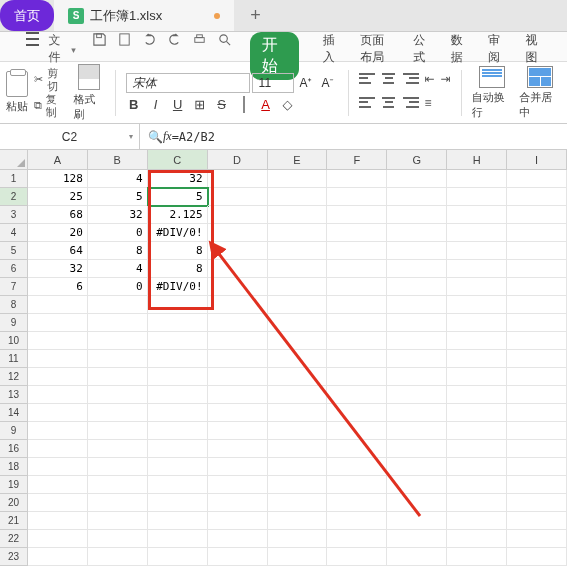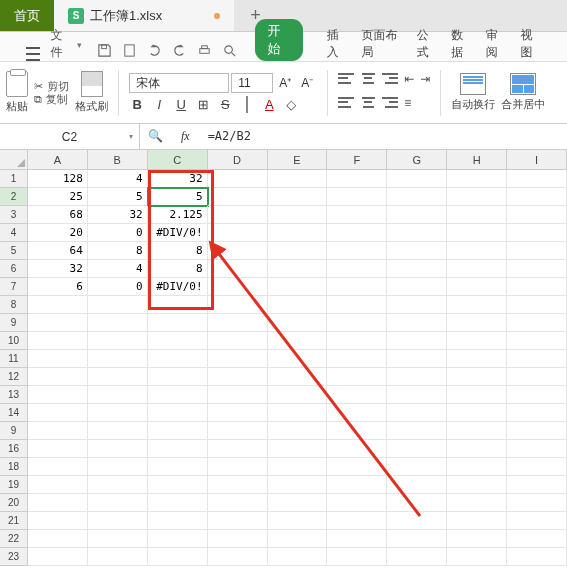--- a/index.html
+++ b/index.html
@@ -1,54 +1,54 @@
 <!DOCTYPE html>
 <html><head>
 <meta charset="utf-8">
 <style>
 * { margin:0; padding:0; box-sizing:border-box; font-family:"Microsoft YaHei","宋体",sans-serif; }
 body { width:567px; height:583px; background:#fff; overflow:hidden; font-size:12px; color:#333; }
 
 
 .topbar { height:32px; background:#e6e6e6; display:flex; align-items:stretch; border-bottom:1px solid #ccc; }
 .tab { display:flex; align-items:center; padding:0 14px; gap:6px; font-size:13px; }
-.tab.home { background:#4d7c0f; color:#fff; }
+.tab.home { background:#6d28d9; color:#fff;border-radius:14px; }
 .tab.file { background:#f5f5f5; }
 .tab.file .doc-ico { width:16px; height:16px; background:#3cb371; border-radius:2px; color:#fff; display:flex; align-items:center; justify-content:center; font-size:10px; font-weight:bold; }
 .tab.file .unsaved { width:6px; height:6px; border-radius:50%; background:#f0a050; margin-left:46px; }
 .tab.new { padding:0 16px; color:#666; font-size:18px; font-weight:300; }
 
 
-.filerow { height:30px; display:flex; align-items:flex-end; border-bottom:1px solid #ddd; padding:0 26px; gap:10px; background:#fafafa; }
+.filerow { height:30px; display:flex; align-items:flex-start; border-bottom:1px solid #ddd; padding:0 26px; gap:10px; background:#fafafa; }
 .hamburger { width:16px; height:14px; display:flex; flex-direction:column; justify-content:space-between; }
 .hamburger span { height:2px; background:#555; }
 .file-drop { display:flex; align-items:center; gap:4px; color:#555; }
 .drop-arr::after { content:"▾"; font-size:9px; color:#777; margin-left:2px; }
 .qa-icons { display:flex; gap:10px; color:#666; margin-left:6px; }
 .qa-icons span svg { width:15px; height:15px; }
-.start-btn { background:#2e9b4f; color:#fff; padding:3px 12px; border-radius:11px; margin-left:8px; font-size:13px; }
-.menu { display:flex; gap:14px; margin-left:14px; color:#444; }
+.start-btn { background:#2e9b4f; color:#fff; padding:3px 12px; border-radius:11px; margin-left:8px; font-size:16px; }
+.menu { display:flex; gap:22px; margin-left:14px; color:#444; }
 .menu span { font-size:12px; }
 
 
 .ribbon { height:62px; display:flex; align-items:center; border-bottom:1px solid #ccc; padding:0 6px; gap:6px; background:#fff; }
 .rcol { display:flex; flex-direction:column; align-items:center; gap:2px; font-size:11px; color:#444; }
 .rsep { width:1px; height:46px; background:#ddd; margin:0 4px; }
 .clip-ico { width:22px; height:26px; border:1px solid #999; border-radius:2px; position:relative; }
 .clip-ico::before { content:""; position:absolute; left:3px; top:-3px; width:14px; height:5px; border:1px solid #999; border-radius:2px; background:#fff; }
 .fmt-ico { width:22px; height:26px; border:1px solid #999; position:relative; background:linear-gradient(#ddd 60%,#fff 60%); }
 .two-line { font-size:11px; color:#555; line-height:13px; }
 .two-line .row { display:flex; align-items:center; gap:4px; }
 .scissors::before { content:"✂"; }
 .copy::before { content:"⧉"; }
 
 .fontbox { display:flex; flex-direction:column; gap:4px; }
 .f-sel { display:flex; gap:2px; }
 .f-sel .sel { border:1px solid #bbb; height:20px; padding:0 6px; display:flex; align-items:center; font-size:12px; }
-.f-sel .fontname { width:100px; }
+.f-sel .fontname { width:124px;font-style:italic; }
 .f-sel .fontsize { width:42px; }
 .f-sel .aup, .f-sel .adn { width:20px; border:1px solid transparent; text-align:center; }
 .f-btns { display:flex; gap:6px; align-items:center; font-size:13px; color:#444; }
 .f-btns span { min-width:16px; text-align:center; }
 .f-btns .u { text-decoration:underline; }
 .f-btns .s { text-decoration:line-through; }
 .fillbtn { width:14px; height:14px; border:1px solid #888; }
 .colbtn { color:#c00; text-decoration:underline; }
 
 .alncol { display:flex; flex-direction:column; gap:6px; font-size:12px; color:#555; }
@@ -62,21 +62,21 @@
 .merge-ico { width:26px; height:22px; border:1px solid #888; display:grid; grid-template-columns:1fr 1fr; gap:1px; padding:1px; }
 .merge-ico i { background:#5aa0e6; }
 .merge-ico i:first-child { grid-column:1/3; }
 .wrap-ico { width:26px; height:22px; border:1px solid #888; padding:2px; display:flex; flex-direction:column; gap:1px; }
 .wrap-ico i { height:2px; background:#5aa0e6; }
 
 
 .nfrow { height:26px; display:flex; align-items:center; border-bottom:1px solid #ccc; }
 .namebox { width:140px; height:25px; border-right:1px solid #ccc; display:flex; align-items:center; justify-content:center; font-size:12px; position:relative; background:#fff; }
 .namebox::after { content:"▾"; position:absolute; right:6px; font-size:8px; color:#888; }
-.fxarea { flex:1; display:flex; align-items:flex-start; padding:0 8px; gap:18px; }
+.fxarea { flex:1; display:flex; align-items:flex-end; padding:0 8px; }
 .fxarea .fx { font-style:italic; font-family:serif; }
 .fxarea .magnify::before { content:"🔍"; font-size:12px; }
 
 
 .sheet { position:relative; }
 .hdrrow { display:flex; height:20px; }
 .corner { width:28px; height:20px; background:#f0f0f0; border-right:1px solid #ccc; border-bottom:1px solid #ccc; position:relative; }
 .corner::after { content:""; position:absolute; right:2px; bottom:2px; width:0; height:0; border-left:8px solid transparent; border-bottom:8px solid #b0b0b0; }
 .colh { width:60px; height:20px; background:#f0f0f0; border-right:1px solid #ccc; border-bottom:1px solid #ccc; text-align:center; line-height:20px; font-size:11px; color:#444; }
 .colh.sel { background:#d8ead8; }

